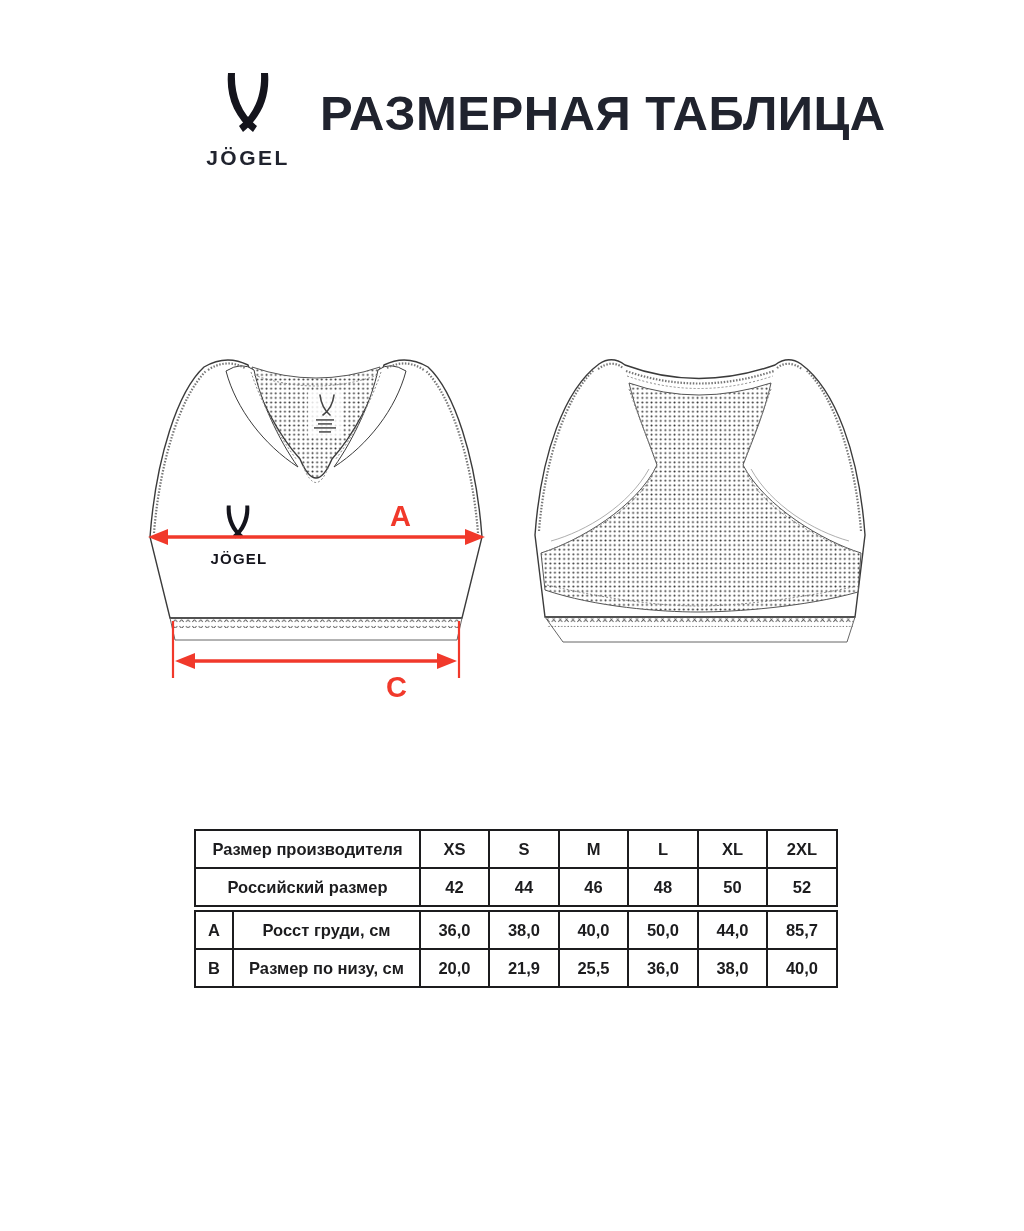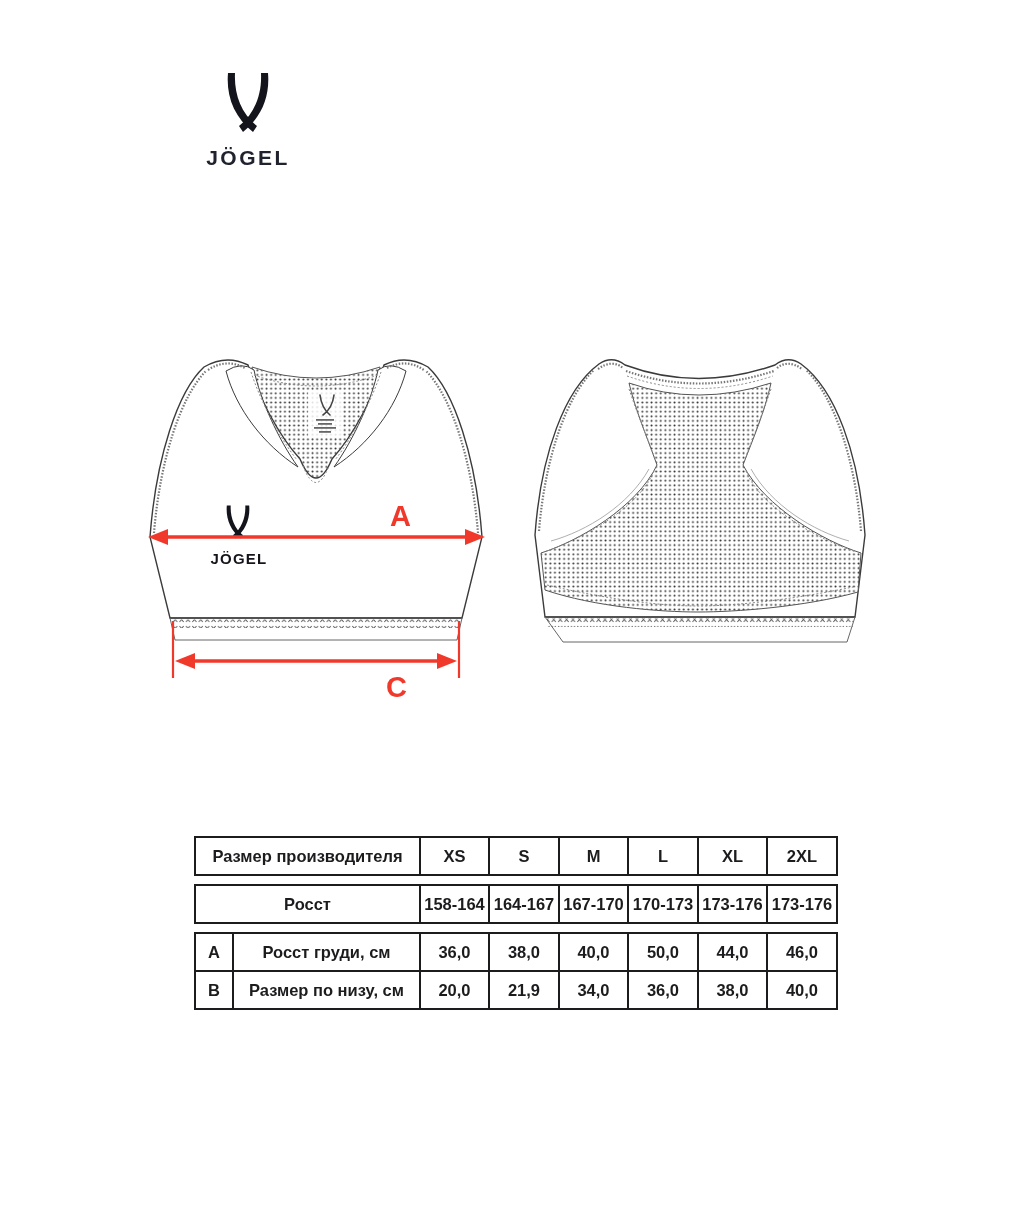--- a/index.html
+++ b/index.html
@@ -23,36 +23,37 @@
   .texture { fill:none; stroke:#777; stroke-width:2.2; stroke-dasharray:1.5 1.6; }
   .acc-line { stroke:var(--accent); }
   .acc-fill { fill:var(--accent); }
   .acc-text { fill:var(--accent); font-weight:bold; font-size:29px;
               font-family:"Liberation Sans", sans-serif; }
   .chest-text { fill:#14141c; font-weight:bold; font-size:15px; letter-spacing:1.2px;
                 font-family:"Liberation Sans", sans-serif; text-anchor:middle; }
 
   
   .size-chart { position:absolute; left:194px; top:828px; width:642px; }
-  .size-chart table { border-collapse:collapse; table-layout:fixed; width:642px; margin:8px 0 3px 0; }
+  .size-chart table { border-collapse:collapse; table-layout:fixed; width:642px; margin:1px 0 3px 0; }
   .size-chart td { border:2px solid var(--tbl); height:36px; padding:0; text-align:center;
                    vertical-align:middle; font-size:16.5px; color:var(--tbl);font-weight:bold; }
   .size-chart td.lbl, .size-chart td.ltr { font-weight:700; }
 </style>
 </head>
 <body>
 
 <div class="page">
 
   <svg class="logo-glyph" width="50" height="64" viewBox="0 0 50 64">
     <path d="M5,1 C3,24 11,45 30,60 L34,54 C18,41 11,22 12,1 Z" fill="#14141c"></path>
     <path d="M45,1 C47,24 39,45 20,60 L16,54 C32,41 39,22 38,1 Z" fill="#14141c"></path>
   </svg>
   <div class="brand-text">JÖGEL</div>
 
+  <div class="page-title">РАЗМЕРНАЯ ТАБЛИЦА</div>
 
   <svg class="figure-svg" width="1024" height="380" viewBox="0 0 1024 380">
     <defs>
       <pattern id="mesh" width="4.6" height="4.6" patternUnits="userSpaceOnUse">
         <rect width="4.6" height="4.6" fill="#ffffff"></rect>
         <rect x="1.4" y="1.4" width="1.9" height="1.9" rx="0.7" fill="#3a3a3a"></rect>
       </pattern>
       <pattern id="xst" width="6.4" height="9" patternUnits="userSpaceOnUse">
         <path d="M1.2,2 L5.2,7 M5.2,2 L1.2,7" stroke="#5a5a5a" stroke-width="1" fill="none"></path>
       </pattern>
@@ -142,46 +143,32 @@
       <tbody>
           <tr>
         <td class="lbl" colspan="2">Размер производителя</td>
         <td>XS</td>
         <td>S</td>
         <td>M</td>
         <td>L</td>
         <td>XL</td>
         <td>2XL</td>
       </tr>
+      <tr>
+        <td class="lbl" colspan="2">Российский размер</td>
+        <td>42</td>
+        <td>44</td>
+        <td>46</td>
+        <td>48</td>
+        <td>50</td>
+        <td>52</td>
+      </tr>
     </tbody>
       </table>
 
-    <table>
-      <colgroup>
-          <col style="width:38px">
-          <col style="width:187px">
-          <col style="width:69px">
-          <col style="width:70px">
-          <col style="width:69px">
-          <col style="width:70px">
-          <col style="width:69px">
-          <col style="width:70px">
-        </colgroup>
-      <tbody>
-          <tr>
-        <td class="lbl" colspan="2">Росст</td>
-        <td>158-164</td>
-        <td>164-167</td>
-        <td>167-170</td>
-        <td>170-173</td>
-        <td>173-176</td>
-        <td>173-176</td>
-      </tr>
-    </tbody>
-      </table>
 
     <table>
       <colgroup>
           <col style="width:38px">
           <col style="width:187px">
           <col style="width:69px">
           <col style="width:70px">
           <col style="width:69px">
           <col style="width:70px">
           <col style="width:69px">
@@ -189,28 +176,28 @@
         </colgroup>
       <tbody>
           <tr>
         <td class="ltr">A</td>
         <td class="lbl">Росст груди, см</td>
         <td>36,0</td>
         <td>38,0</td>
         <td>40,0</td>
         <td>50,0</td>
         <td>44,0</td>
-        <td>46,0</td>
+        <td>85,7</td>
       </tr>
       <tr>
         <td class="ltr">B</td>
         <td class="lbl">Размер по низу, см</td>
         <td>20,0</td>
         <td>21,9</td>
-        <td>34,0</td>
+        <td>25,5</td>
         <td>36,0</td>
         <td>38,0</td>
         <td>40,0</td>
       </tr>
     </tbody>
       </table>
 
   </div>
 </div>
 

